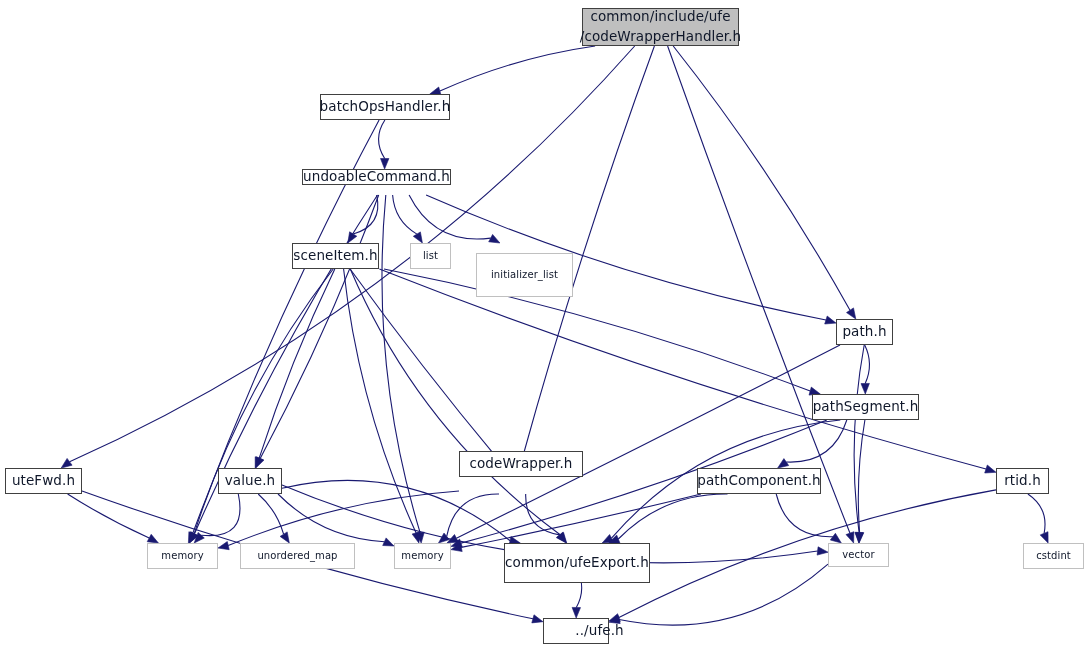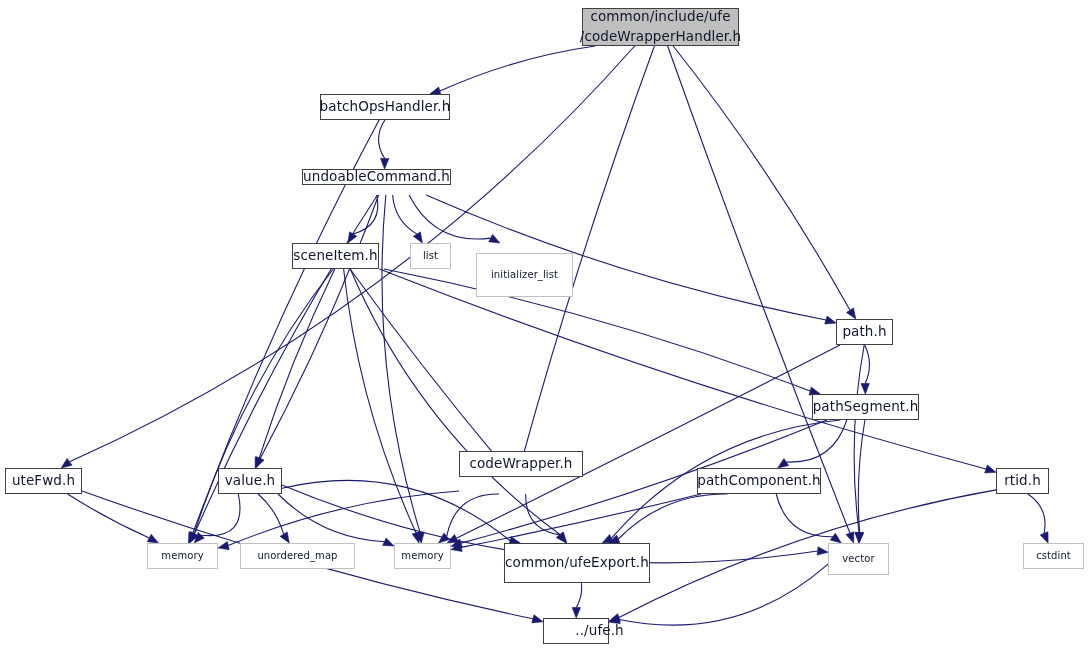--- a/index.html
+++ b/index.html
@@ -171,17 +171,17 @@
       <div class="node local" style="left: 812px; top: 394px; width: 107px; height: 26px;">pathSegment.h</div>
       <div class="node local" style="left: 5px; top: 468px; width: 77px; height: 26px;">uteFwd.h</div>
       <div class="node local" style="left: 218px; top: 468px; width: 64px; height: 26px;">value.h</div>
       <div class="node local" style="left: 459px; top: 451px; width: 124px; height: 26px;">codeWrapper.h</div>
       <div class="node local" style="left: 697px; top: 468px; width: 124px; height: 26px;">pathComponent.h</div>
       <div class="node local" style="left: 996px; top: 468px; width: 53px; height: 26px;">rtid.h</div>
       <div class="node system" style="left: 147px; top: 543px; width: 71px; height: 26px;">memory</div>
       <div class="node system" style="left: 240px; top: 543px; width: 115px; height: 26px;">unordered_map</div>
       <div class="node system" style="left: 394px; top: 543px; width: 57px; height: 26px;">memory</div>
       <div class="node local" style="left: 504px; top: 543px; width: 146px; height: 40px;">common/ufeExport.h</div>
-      <div class="node system" style="left: 828px; top: 543px; width: 61px; height: 32px;">vector</div>
+      <div class="node system" style="left: 828px; top: 543px; width: 61px; height: 24px;">vector</div>
       <div class="node system" style="left: 1023px; top: 543px; width: 61px; height: 26px;">cstdint</div>
       <div class="node local" style="left: 543px; top: 618px; width: 66px; height: 26px; padding-left: 47px;">../ufe.h</div>
     </div>
 </div>
 
 </body></html>

